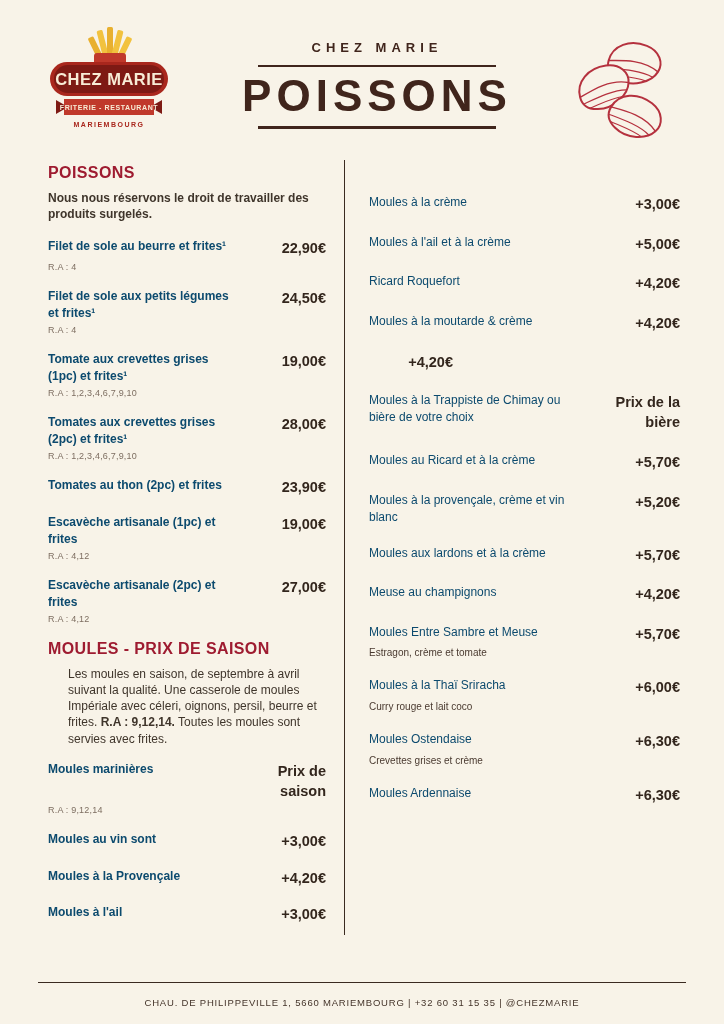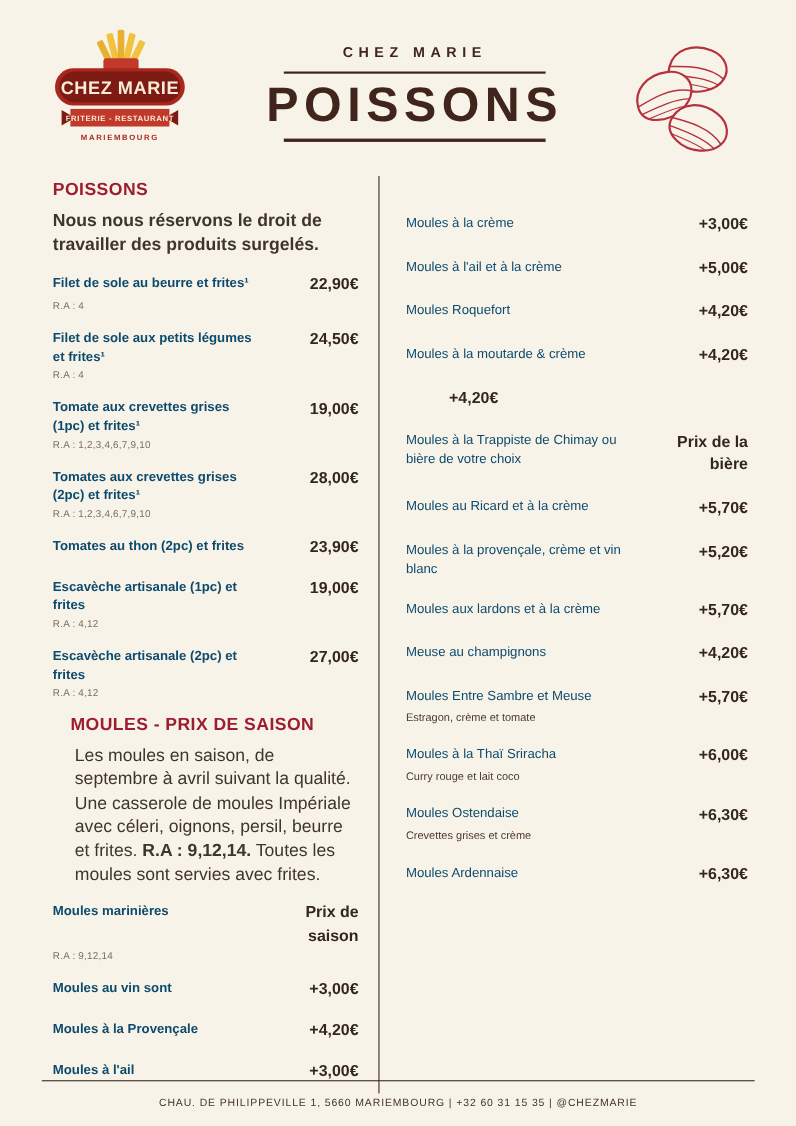--- a/index.html
+++ b/index.html
@@ -38,23 +38,23 @@
     display:flex;
     padding:18px 44px 0 48px;
   }
   .col-left { width:296px; flex:0 0 296px; padding-right:18px; }
   .v-divider { width:1px; background:#3a2a20; flex:0 0 1px; margin-bottom:6px; }
   .col-right { flex:1; padding-left:24px; padding-top:34px; }
   .section-heading {
     font-size:16px; font-weight:800; letter-spacing:0.4px;
     color:#9e1b30; margin:4px 0 8px 0;
   }
-  .section-heading.second { margin-top:14px;margin-left:16px; }
+  .section-heading.second { margin-top:14px; }
   .note {
-    font-size:16px; line-height:1.35; color:#3f352b;
+    font-size:12px; line-height:1.35; color:#3f352b;
     margin-bottom:16px; font-weight:600;
   }
   .note.long { font-weight:500; margin-bottom:14px;margin-left:20px; }
   .note.long b { font-weight:800; }
   
   .item { margin-bottom:16px; }
   .col-right .item { margin-bottom:19px; }
   .item-row { display:flex; justify-content:space-between; gap:10px; }
   .item-name { flex:1; font-size:12px; line-height:1.42; color:#0c4a6e; }
   .col-left .item-name { font-weight:700; }
@@ -260,21 +260,21 @@
   <div class="item">
     <div class="item-row">
       <div class="item-name">Moules à l'ail et à la crème</div>
       <div class="item-price">+5,00€</div>
     </div>
 
   </div>
 
   <div class="item">
     <div class="item-row">
-      <div class="item-name">Moules Roquefort</div>
+      <div class="item-name">Ricard Roquefort</div>
       <div class="item-price">+4,20€</div>
     </div>
 
   </div>
 
   <div class="item">
     <div class="item-row">
       <div class="item-name">Moules à la moutarde &amp; crème</div>
       <div class="item-price">+4,20€</div>
     </div>

